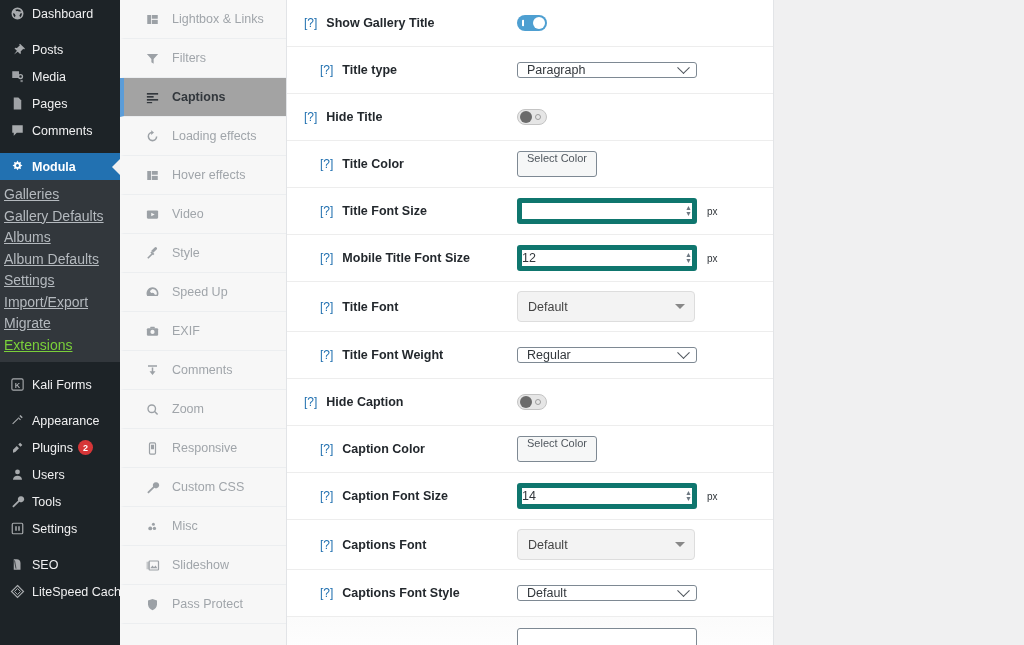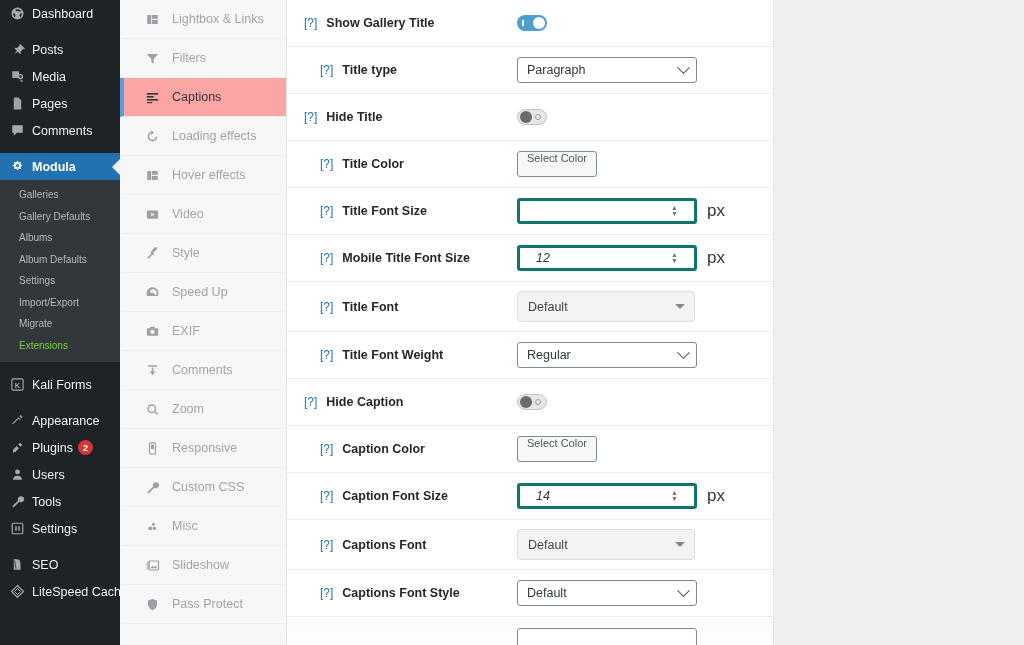--- a/index.html
+++ b/index.html
@@ -50,26 +50,27 @@
     transform: translateY(-50%);
     border-style: solid;
     border-width: 8px 8px 8px 0;
     border-color: transparent #f0f0f1 transparent transparent;
   }
   .wp-submenu {
     background: #32373c;
     padding: 4px 0 6px 0;
   }
   .wp-submenu-item {
-    font-size: 10px;
+    font-size: 14px;
     color: #b4b9be;
     height: 21.5px;
     line-height: 21.5px;
-    padding-left: 19px;
+    padding-left: 4px;
     white-space: nowrap;
+    text-decoration: underline;
   }
   .wp-submenu-item.green { color: #7ad03a; }
   .badge-count {
     display: inline-flex; align-items: center; justify-content: center;
     background: #d63638; color: #fff;
     font-size: 9px; font-weight: bold;
     min-width: 15px; height: 15px;
     border-radius: 8px;
     margin-left: 5px;
     padding: 0 3px;
@@ -95,23 +96,24 @@
     background: transparent;
     white-space: nowrap;
   }
   .tab-item .tico {
     width: 17px; flex: 0 0 17px;
     margin-right: 11px;
     display: flex; align-items: center; justify-content: center;
     color: #9ca1a6;
   }
   .tab-item.active {
-    background: #fca5a5;
+    background: #a3a3a3;
     color: #32373c;
     border-left-color: #5b9dd9;
+    font-weight: bold;
   }
   .tab-item.active .tico { color: #32373c; }
 
   
   .panel {
     width: 487px; flex: 0 0 487px;
     background: #fff;
     border-right: 1px solid #e2e4e7;
     overflow: hidden;
     position: relative;
@@ -196,42 +198,41 @@
     padding: 0 9px;
     font-size: 11px;
     color: #50575e;
     white-space: nowrap;
   }
 
   
   .numwrap { display: flex; align-items: center; }
   .numinput {
     width: 180px; height: 26px;
-    border: 3px solid #0f766e;
+    border: 5px solid #0f766e;
     border-radius: 3px;
     background: #fff;
     display: flex; align-items: center;
-    padding: 0 16px;
+    padding: 0 0;
     font-size: 12.5px;
     color: #32373c;
     position: relative;
-    font-style: italic;
   }
   .numinput .val { flex: 1; }
   .spinner {
     display: flex; flex-direction: column;
     align-items: center; justify-content: center;
     line-height: 0; color: #6c7781;
   }
   .spinner span { font-size: 7px; line-height: 6px; }
-  .unit { font-size: 17px; color: #32373c; margin-left: 10px; }
+  .unit { font-size: 10px; color: #32373c; margin-left: 10px; }
 
   
   .sel {
-    width: 180px; height: 26px;
+    width: 180px; height: 16px;
     border: 1px solid #7e8993;
     border-radius: 3px;
     background: #fff;
     display: flex; align-items: center; justify-content: space-between;
     padding: 0 8px 0 9px;
     font-size: 12.5px;
     color: #32373c;
   }
   .sel .chev {
     width: 9px; height: 9px;

